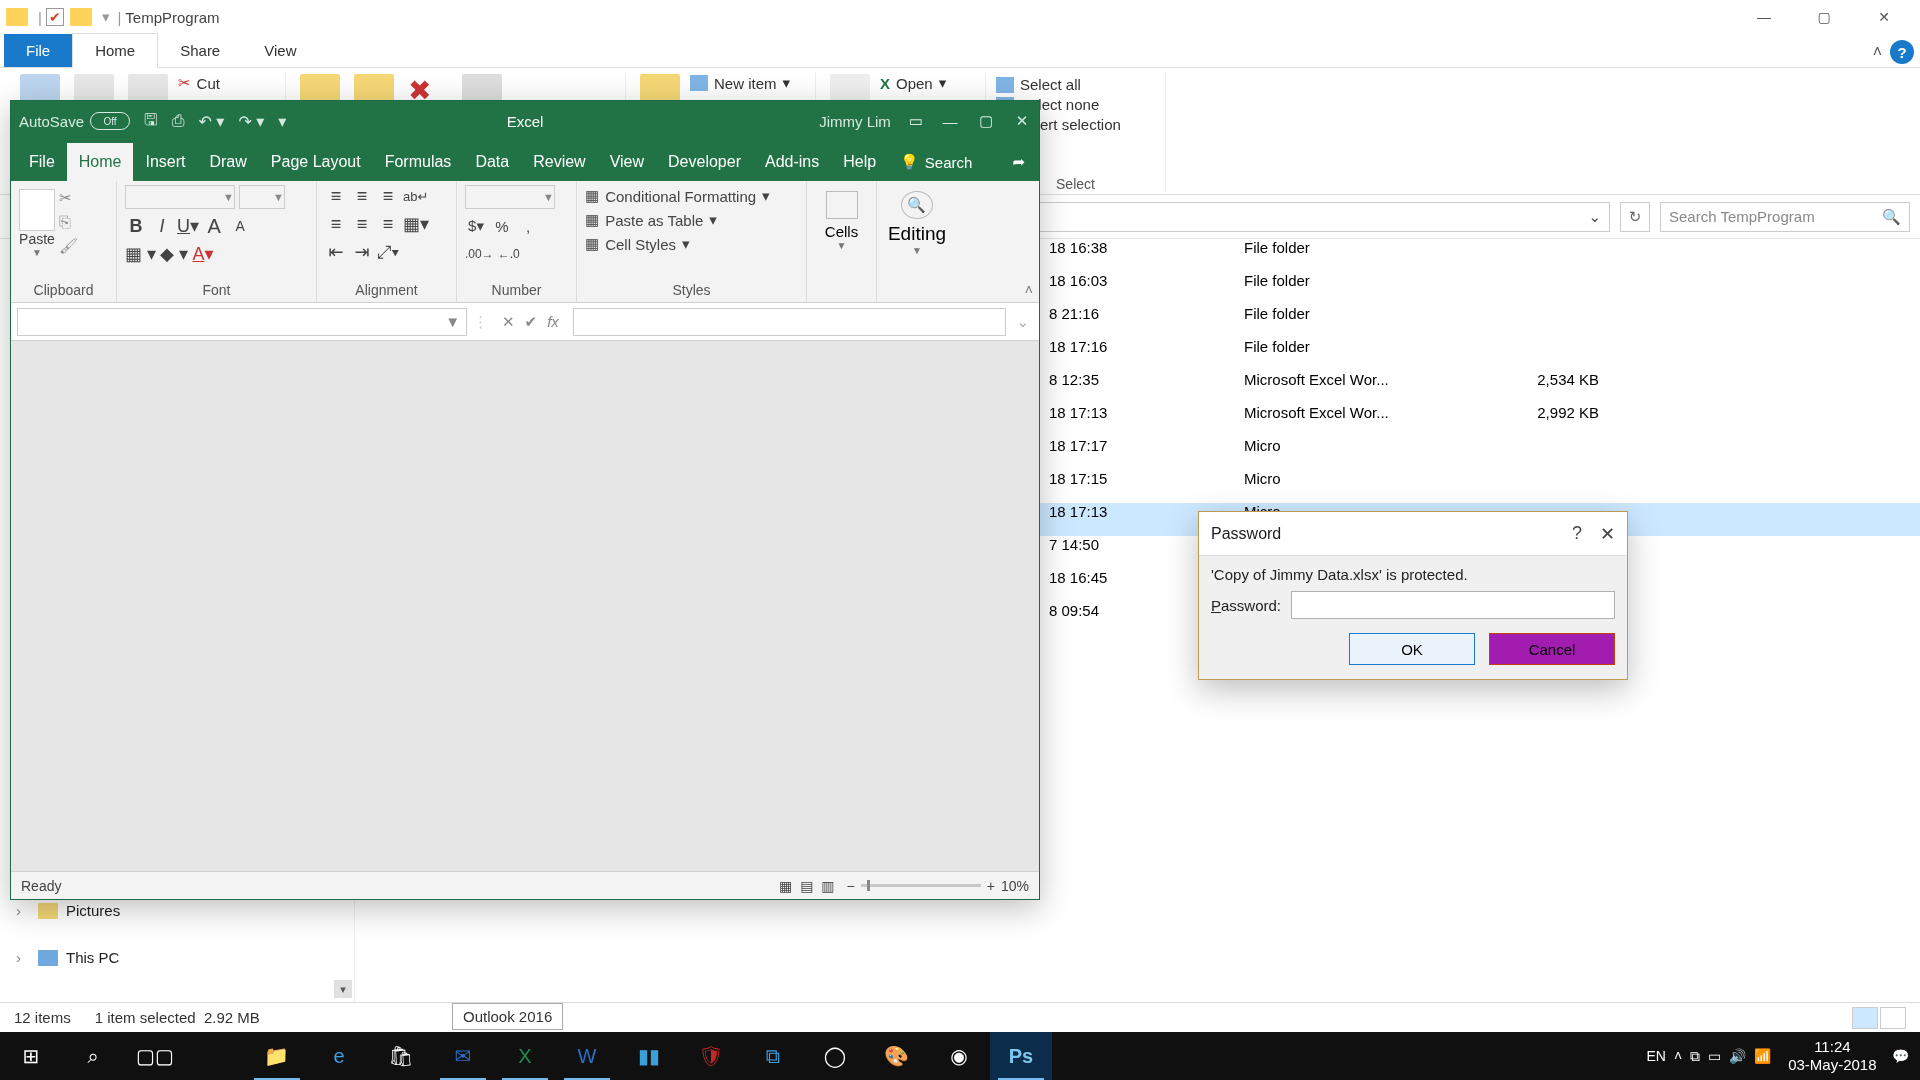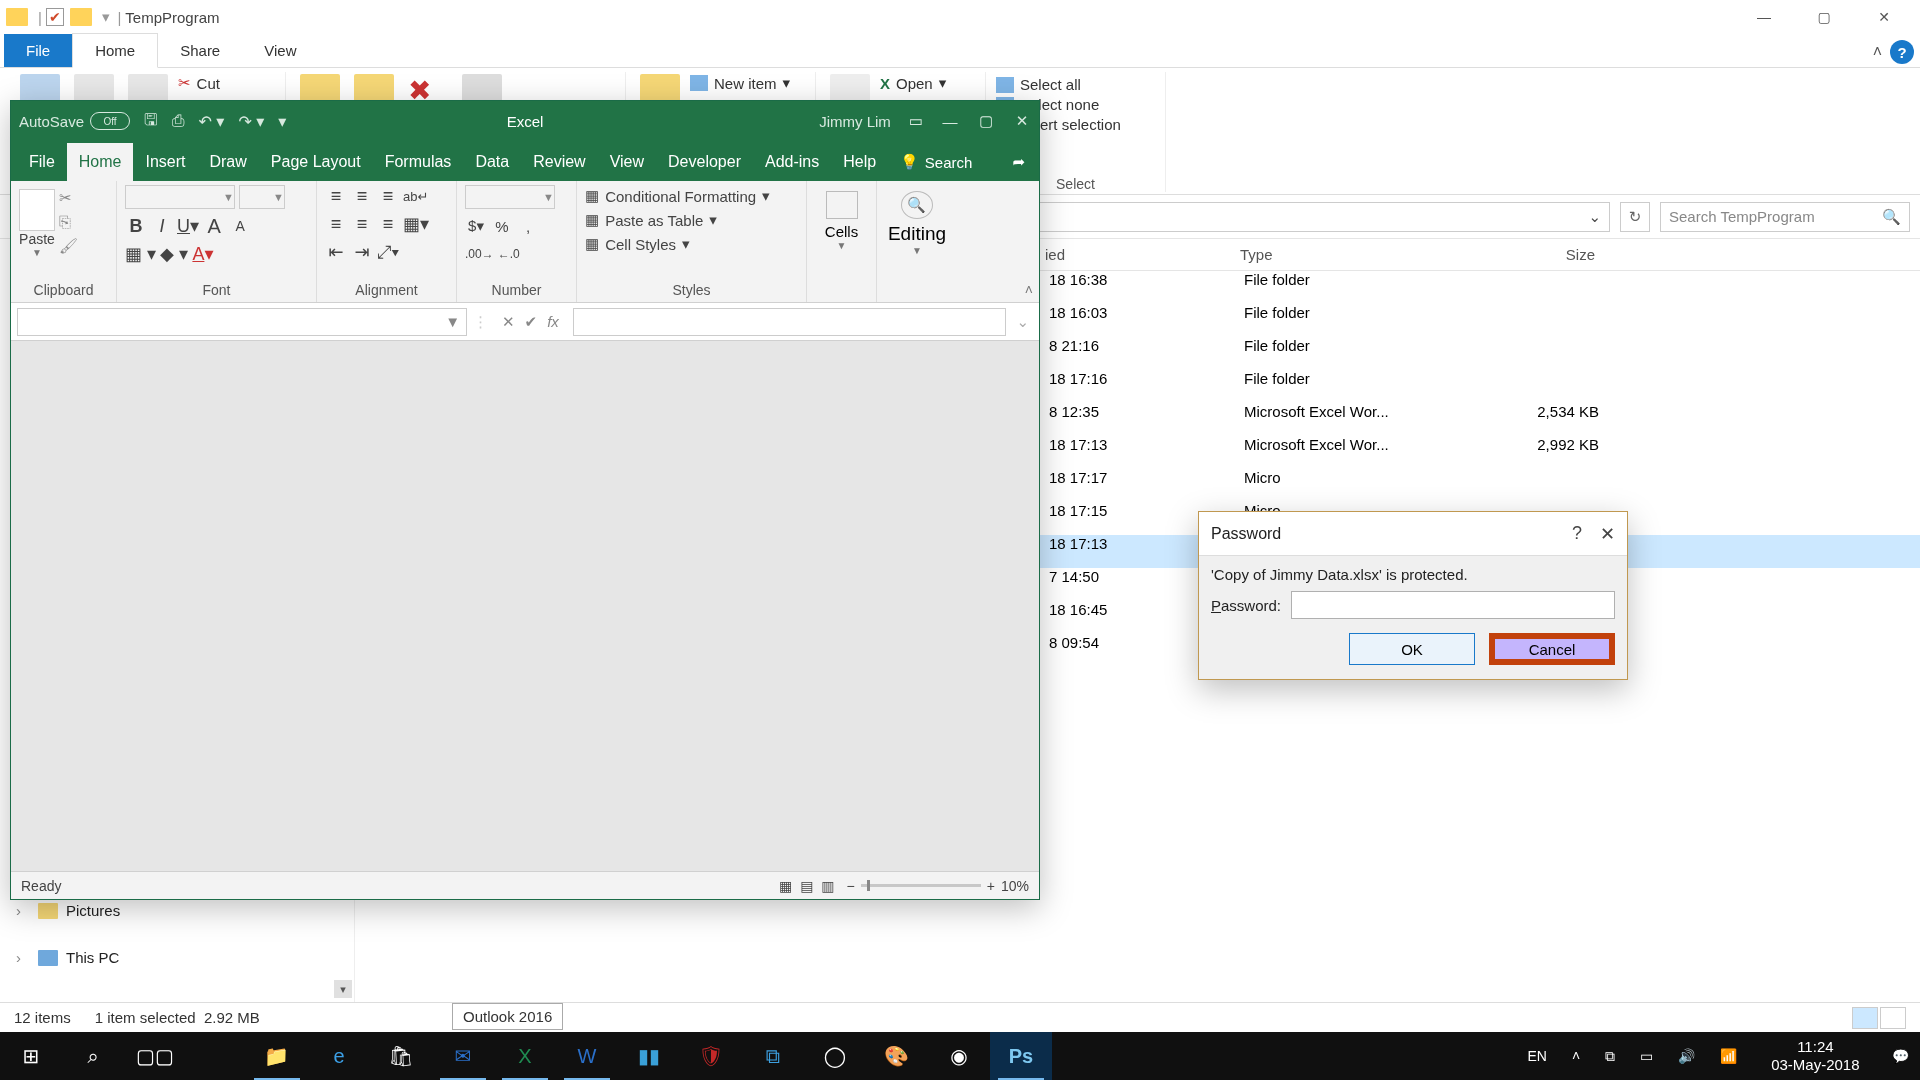--- a/index.html
+++ b/index.html
@@ -95,28 +95,28 @@
 
 
 .dialog { position:absolute; left:1198px; top:511px; width:430px; background:#f0f0f0; border:1px solid #c09850; box-shadow:0 10px 30px rgba(0,0,0,.25); }
 .dialog .dtitle { height:44px; background:#fff; display:flex; align-items:center; padding:0 12px; border-bottom:1px solid #ddd; }
 .dialog .dtitle .t { font-size:16px; color:#222; }
 .dialog .dtitle .rt { margin-left:auto; display:flex; gap:18px; color:#444; font-size:18px; }
 .dialog .dbody { padding:10px 12px 14px; font-size:15px; color:#222; }
 .dialog .drow { display:flex; align-items:center; gap:10px; margin-top:8px; }
 .dialog .drow input { flex:1; height:28px; border:1px solid #b0b0b0; padding:0 6px; }
 .dialog .dbtns { display:flex; justify-content:flex-end; gap:14px; margin-top:14px; }
-.dialog .dbtns button { width:126px; height:32px; border:6px solid #c2410c; background:#c4b5fd; font-size:15px; }
+.dialog .dbtns button { width:126px; height:32px; border:1px solid #c2410c; background:#a21caf; font-size:15px; }
 .dialog .dbtns button.primary { border:1.5px solid #1979ca; background:#eaf3fb; }
 
 
 .taskbar { position:absolute; left:0; right:0; bottom:0; height:48px; background:#101010; display:flex; align-items:center; color:#fff; }
 .taskbar .tb { width:62px; height:48px; display:inline-flex; align-items:center; justify-content:center; font-size:20px; position:relative; }
 .taskbar .tb.active::after { content:""; position:absolute; left:8px; right:8px; bottom:0; height:2px; background:#76b9ed; }
-.taskbar .tray { margin-left:auto; display:flex; align-items:center; gap:25px; padding:0 10px; font-size:14px; }
+.taskbar .tray { margin-left:auto; display:flex; align-items:center; gap:8px; padding:0 10px; font-size:14px; }
 .taskbar .clock { text-align:center; line-height:1.2; font-size:15px; margin:0 8px; }
 .tb-tooltip { position:absolute; left:452px; bottom:50px; background:#fff; color:#333; border:1px solid #aaa; padding:4px 10px; font-size:15px; }
 </style>
 </head>
 <body>
 
 <div class="explorer">
   <div class="ex-title">
     <span class="folder-ico"></span>
     <span class="sep">|</span>
@@ -250,26 +250,20 @@
         <div style="height:18px"></div>
         <div class="nav-item">
             <span class="chev">›</span>
             <span class="ic" style="background:#6fa8dc"></span>
             <span>This PC</span>
           </div>
       </div>
       <div class="nav-scroll">▾</div>
     </div>
     <div class="ex-list">
-      <div class="hdr">
-        <div style="width:680px"></div>
-        <div class="col-date">ied</div>
-        <div class="col-type">Type</div>
-        <div class="col-size">Size</div>
-      </div>
       <div class="rows" id="ex-rows">
           <div class="r">
             <div style="width:680px"></div>
             <div class="col-date">18 16:38</div>
             <div class="col-type">File folder</div>
             <div class="col-size"></div>
           </div>
           <div class="r">
             <div style="width:680px"></div>
             <div class="col-date">18 16:03</div>

